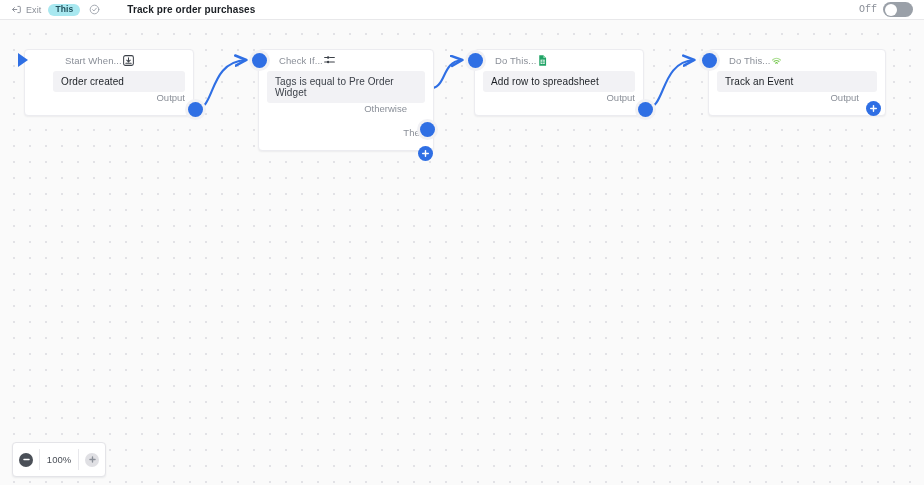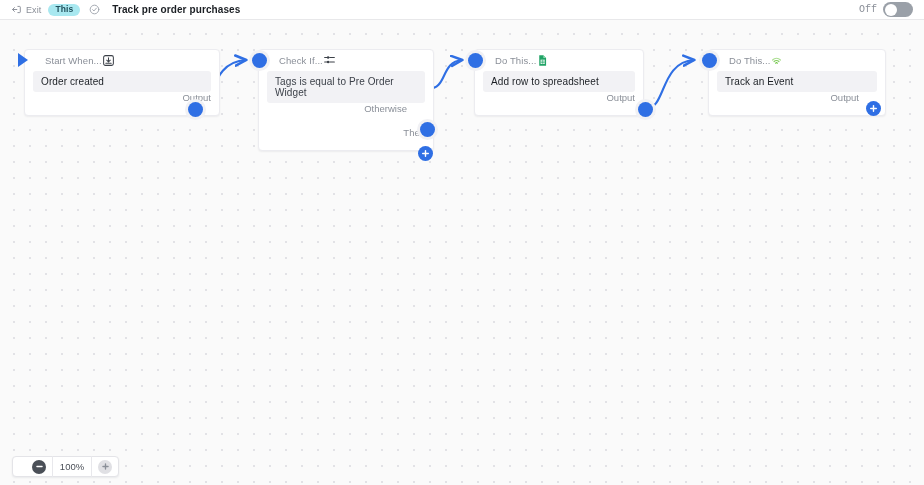--- a/index.html
+++ b/index.html
@@ -33,21 +33,21 @@
     font-size: 8.5px;
     font-weight: bold;
     border-radius: 8px;
     padding: 1.5px 7px 2px 7px;
     line-height: 1;
     letter-spacing: .1px;
   }
   .check-icon { width: 11px; height: 11px; display: block; color: #9aa0a8; margin-left: 2px; }
   .flow-title {
     font-size: 10px; font-weight: bold; color: #1b1f24;
-    margin-left: 5px; letter-spacing: .1px;
+    margin-left: 20px; letter-spacing: .1px;
   }
   .topbar-right {
     margin-left: auto; display: flex; align-items: center;
     gap: 6px; padding-right: 11px;
   }
   .toggle-label { font-size: 10px; color: #8a8f98; font-family: Liberation Mono, monospace; }
   .toggle {
     width: 30px; height: 15px; border-radius: 8px;
     background: #9aa0a8; position: relative; cursor: pointer;
   }
@@ -127,24 +127,23 @@
     cursor: pointer;
   }
 
   
   .zoombar {
     position: absolute; left: 12px; bottom: 8px;
     display: flex; align-items: center;
     background: #ffffff;
     border: 1px solid #e4e4e8;
     border-radius: 4px;
-    height: 21px;
+    height: 35px;
     box-shadow: 0 1px 2px rgba(20,25,40,.07);
     z-index: 15;
-    padding-left: 13px;
   }
   .zoom-btn {
     width: 26px; height: 21px;
     display: flex; align-items: center; justify-content: center;
     cursor: pointer;
   }
   .zoom-circ {
     width: 14px; height: 14px; border-radius: 50%;
     display: flex; align-items: center; justify-content: center;
   }
@@ -205,21 +204,21 @@
       </marker>
     </defs>
 
     <path d="M196 89 C 216 89 208 42 246 40" stroke="#2f6fe4" stroke-width="2.1" fill="none" marker-end="url(#ah)" stroke-linecap="round"></path>
 
     <path d="M428 69 C 448 69 440 42 462 40" stroke="#2f6fe4" stroke-width="2.1" fill="none" marker-end="url(#ah)" stroke-linecap="round"></path>
 
     <path d="M646 89 C 666 89 660 42 694 40" stroke="#2f6fe4" stroke-width="2.1" fill="none" marker-end="url(#ah)" stroke-linecap="round"></path>
   </svg>
 
-  <div class="node" style="left:24px; top:29px; width:196px;">
+  <div class="node" style="left:24px; top:29px; width:170px;padding-left:20px;">
     <div class="node-head">
       <span class="node-head-title">Start When...</span>
       <span>
         <svg class="node-head-icon" viewBox="0 0 16 16" fill="none" stroke="#3c4149" stroke-width="1.25" stroke-linecap="round" stroke-linejoin="round">
           <rect x="2" y="2" width="12" height="12" rx="2.2"></rect>
           <path d="M8 4.6v5"></path>
           <path d="M5.8 7.6 8 9.8 10.2 7.6"></path>
           <path d="M4.7 11.4h6.6"></path>
         </svg>
       </span>

